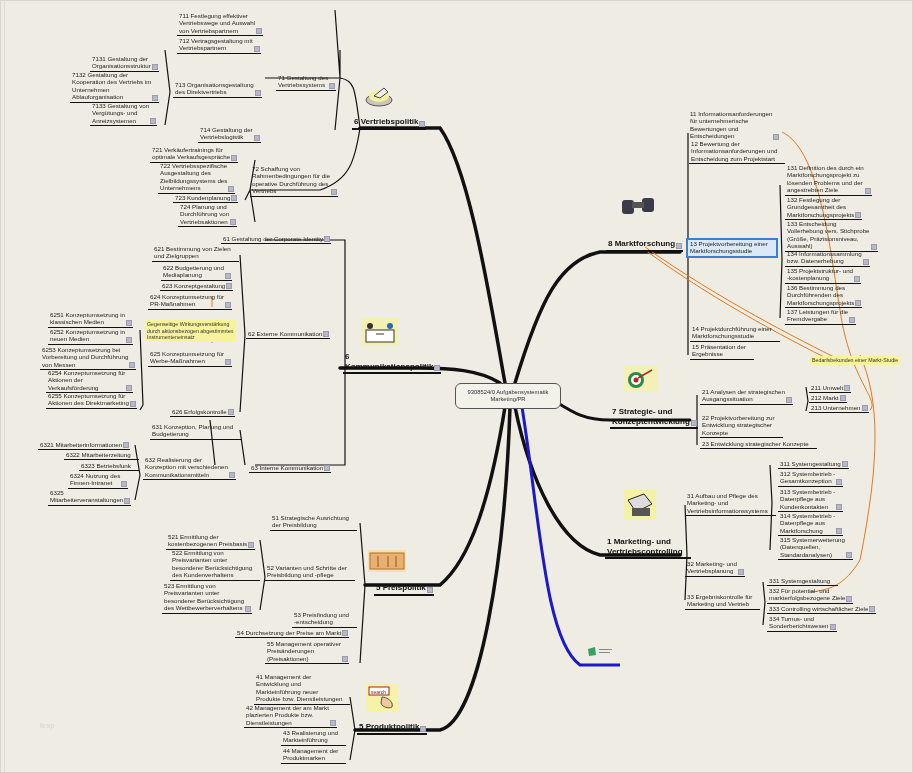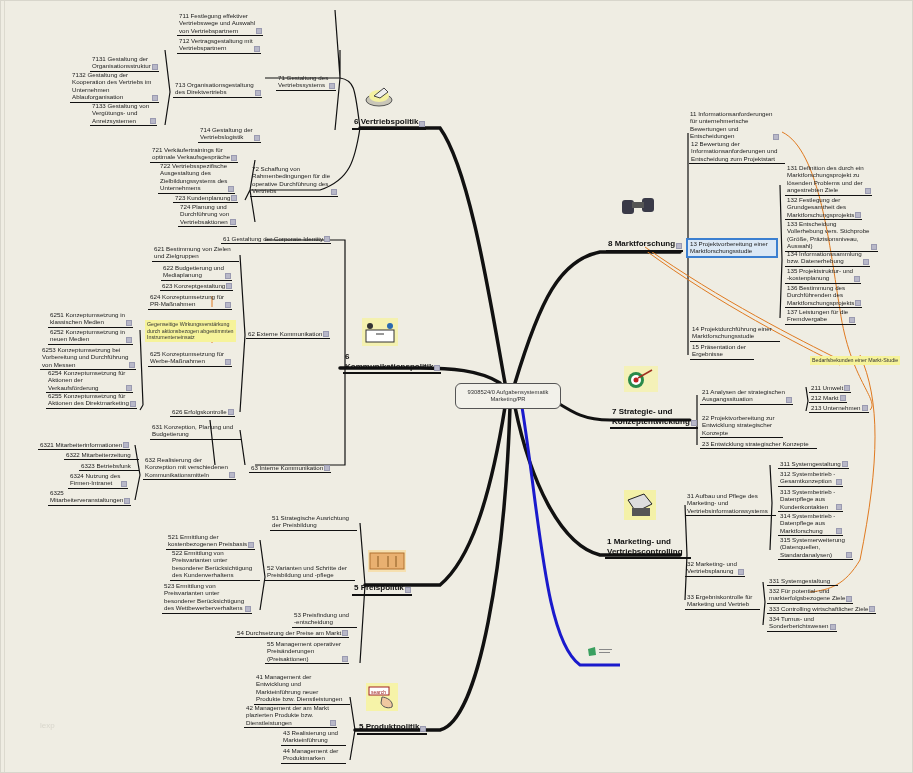--- a/index.html
+++ b/index.html
@@ -73,21 +73,21 @@
 </svg>
 
 <div class="center">
   <span>9308524/0 Aufgabensystematik</span>
   <span>Marketing/PR</span>
 </div>
 
 <div class="node main" style="left:352px;top:117px;"><span>6  Vertriebspolitik</span><span class="note"></span></div>
 <div class="node main" style="left:343px;top:352px;"><span>6
 Kommunikationspolitik</span><span class="note"></span></div>
-<div class="node main" style="left:352px;top:583px;"><span>5  Preispolitik</span><span class="note"></span></div>
+<div class="node main" style="left:374px;top:583px;"><span>5  Preispolitik</span><span class="note"></span></div>
 <div class="node main" style="left:357px;top:722px;"><span>5  Produktpolitik</span><span class="note"></span></div>
 <div class="node main" style="left:606px;top:239px;"><span>8  Marktforschung</span><span class="note"></span></div>
 <div class="node main" style="left:610px;top:407px;"><span>7  Strategie- und
 Konzeptentwicklung</span><span class="note"></span></div>
 <div class="node main" style="left:605px;top:537px;"><span>1  Marketing- und
 Vertriebscontrolling</span></div>
 
 <div class="node" style="left:177px;top:12px;"><span>711  Festlegung effektiver
 Vertriebswege und Auswahl
 von Vertriebspartnern</span><span class="note"></span></div>

